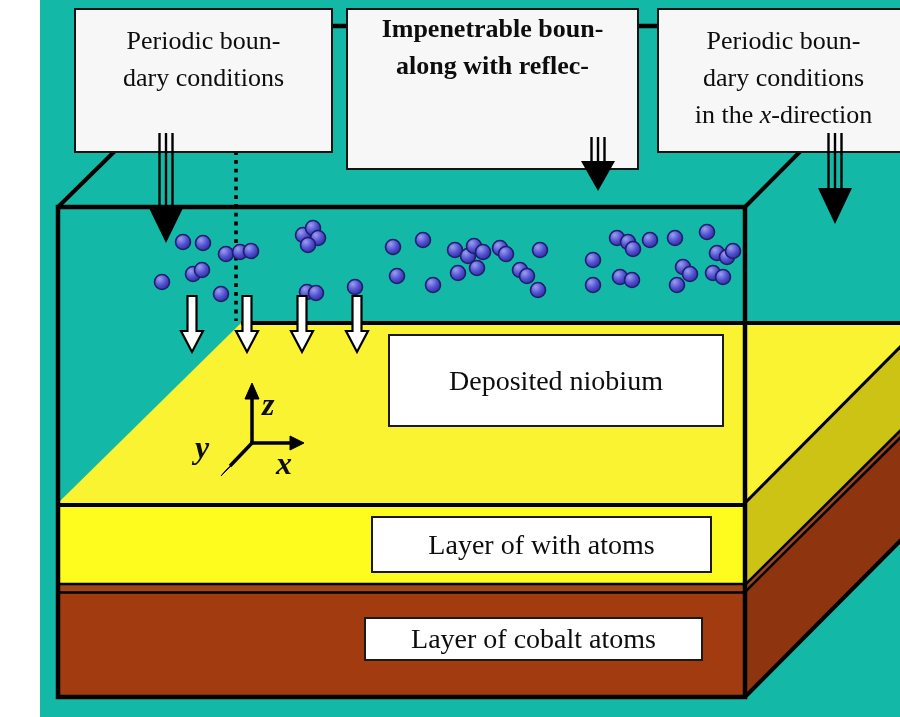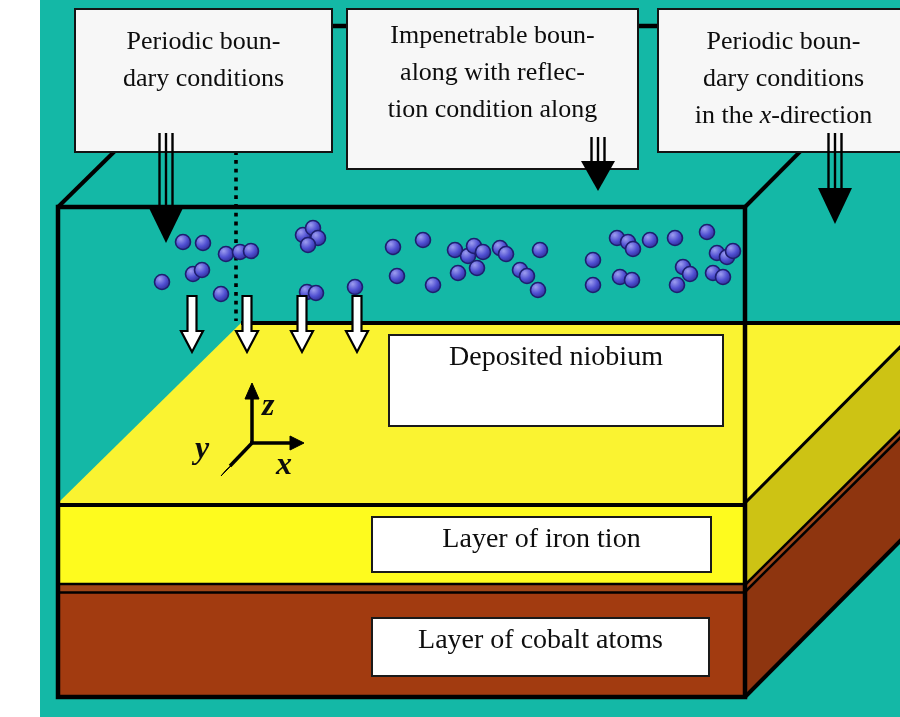--- a/index.html
+++ b/index.html
@@ -12,21 +12,21 @@
   .callout{
     position:absolute;z-index:2;box-sizing:border-box;
     background:var(--callout-bg,#f7f7f7);border:2.5px solid #141414;
     text-align:center;font-size:26px;line-height:37px;
   }
   .callout .cl{white-space:nowrap;}
   .callout i{font-style:italic;}
   .surface-label{
     position:absolute;z-index:2;box-sizing:border-box;background:#ffffff;
     border:2.5px solid #1a1a1a;text-align:center;font-size:28px;line-height:40px;
-    display:flex;justify-content:center;
+    display:flex;flex-direction:column;justify-content:center;
   }
   .axis-label{
     position:absolute;z-index:2;font-size:32px;font-weight:bold;font-style:italic;
     line-height:1;
   }
 </style>
 </head>
 <body>
 
 <div class="canvas">
@@ -135,39 +135,38 @@
       <line x1="212" y1="443" x2="190" y2="466" stroke-width="3.5"></line>
       <polygon points="181,476 185.9,470.2 195.3,461.4"></polygon>
     </g>
   </svg>
 
   <div class="callout" style="left:34px;top:8px;width:259px;height:145px;padding-top:12px;">
     <div class="cl">Periodic boun-</div>
     <div class="cl">dary conditions</div>
   </div>
 
-  <div class="callout" style="left:306px;top:8px;width:293px;height:162px;padding-top:6px;">
+  <div class="callout" style="left:306px;top:8px;width:293px;height:162px;font-weight:bold;">
     <div class="cl">Impenetrable boun-</div>
     <div class="cl">along with reflec-</div>
-    <div class="cl">tion condition along</div>
   </div>
 
   <div class="callout" style="left:617px;top:8px;width:253px;height:145px;padding-top:12px;">
     <div class="cl">Periodic boun-</div>
     <div class="cl">dary conditions</div>
     <div class="cl"><span>in the </span><i>x</i><span>-direction</span></div>
   </div>
 
   <div class="surface-label" style="left:348px;top:334px;width:336px;height:93px;">
     <div>Deposited niobium</div>
   </div>
   <div class="surface-label" style="left:331px;top:516px;width:341px;height:57px;border-width:2px;">
-    <div>Layer of iron tion</div>
+    <div>Layer of with atoms</div>
   </div>
-  <div class="surface-label" style="left:331px;top:617px;width:339px;height:60px;border-width:2px;">
+  <div class="surface-label" style="left:324px;top:617px;width:339px;height:44px;border-width:2px;">
     <div>Layer of cobalt atoms</div>
   </div>
 
   <div class="axis-label" style="left:222px;top:388px;">z</div>
   <div class="axis-label" style="left:236px;top:447px;">x</div>
   <div class="axis-label" style="left:155px;top:431px;">y</div>
 
   <svg class="overlay-svg" width="900" height="717" viewBox="0 0 900 717">
     <g stroke="#000000" fill="#000000">
       <line x1="119.5" y1="133" x2="119.5" y2="209" stroke-width="2.4"></line>

